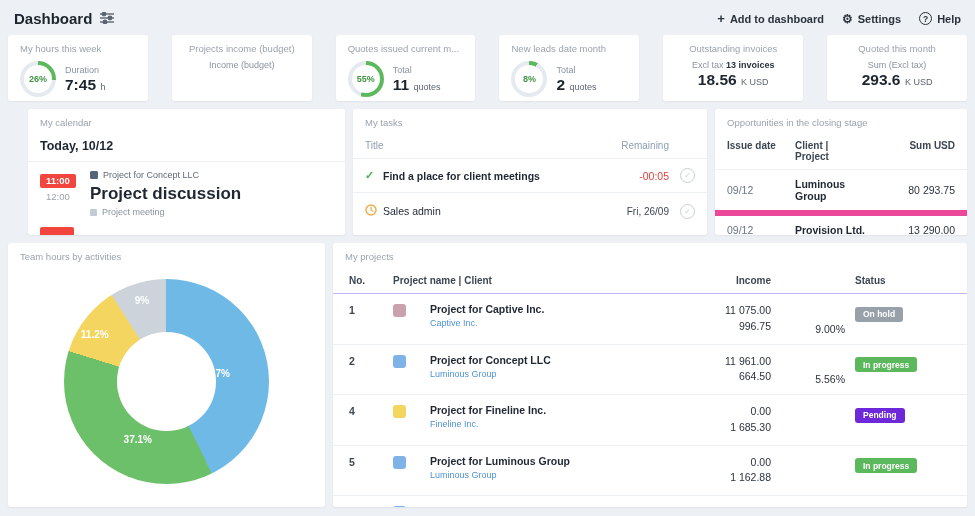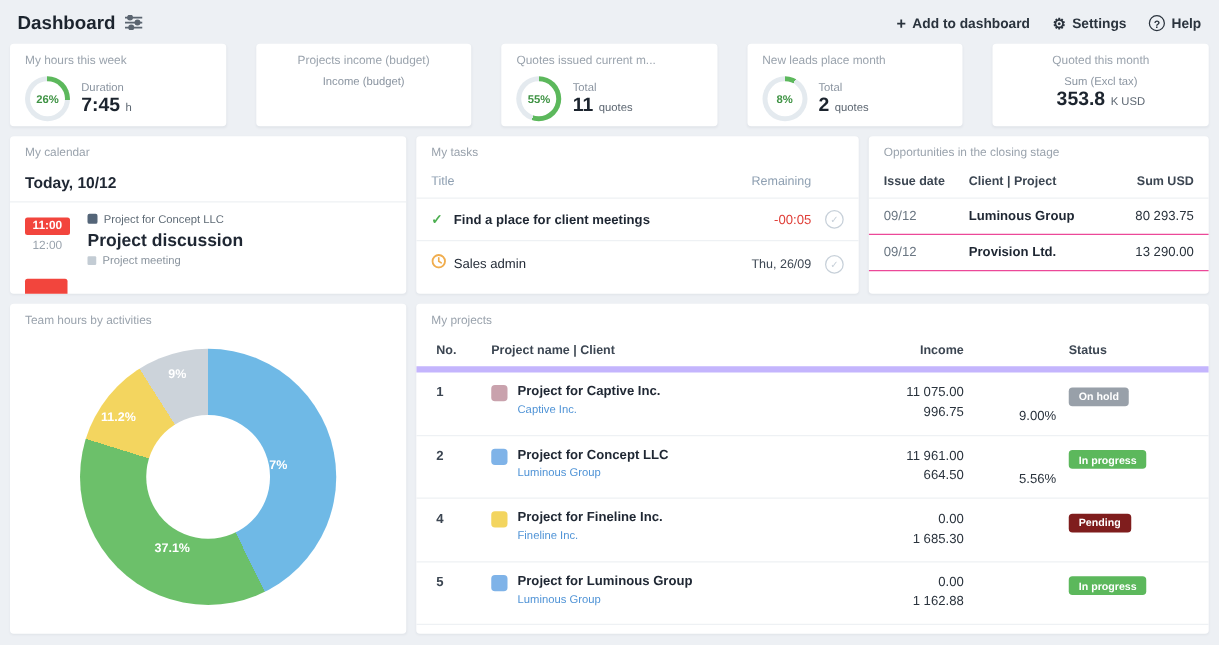--- a/index.html
+++ b/index.html
@@ -32,73 +32,73 @@
   .ring { width:36px; height:36px; border-radius:50%; position:relative; display:flex; align-items:center; justify-content:center; flex:0 0 36px; }
   .ring::after { content:""; position:absolute; inset:4px; background:#fff; border-radius:50%; }
   .ring-label { position:relative; z-index:1; font-size:9px; font-weight:bold; color:#3f9344; }
   .kpi-label { font-size:9px; color:#8a94a0; margin-bottom:1px; }
   .kpi-value .big { font-size:15.5px; font-weight:bold; color:#1c242e;margin-top:12px; }
   .kpi-value .unit { font-size:9px; color:#5b6570; }
   .kpi-card.center { text-align:center; }
   .kpi-card.center .kpi-label { margin-top:1px; }
   .kpi-label .bold-part { color:#2a333d; font-weight:bold; }
   
-  .mid-row { display:flex; gap:8px; padding:0 8px; margin-top:8px; }
+  .mid-row { display:flex; gap:8px; padding:0 8px; margin-top:8px;margin-left:20px; }
   .mid-row .card { height:126px; }
   .cal-panel { width:317px; flex:none; }
   .tasks-panel { width:354px; flex:none; }
   .opp-panel { flex:1; }
   .cal-date { font-size:12.5px; font-weight:bold; padding:6px 12px 8px 12px; border-bottom:1px solid #eef1f4; }
   .cal-event { display:flex; gap:10px; padding:8px 12px 0 12px; }
   .time-col { width:40px; flex:none; text-align:left; }
   .time-badge { display:inline-block; background:#f2453d; color:#fff; font-size:9.5px; font-weight:bold; padding:1.5px 6px; border-radius:2px; }
   .time-end { font-size:9.5px; color:#9aa3ad; margin:3px 0 0 6px; }
   .ev-line1 { display:flex; align-items:center; gap:5px; font-size:9px; color:#5f6b76; }
   .sq-icon { width:8px; height:8px; border-radius:1.5px; background:#546578; flex:none; }
-  .ev-title { font-size:14px; font-weight:bold; margin:4px 0 3px 0; }
+  .ev-title { font-size:17px; font-weight:bold; margin:4px 0 3px 0; }
   .ev-line3 { display:flex; align-items:center; gap:5px; font-size:9px; color:#8a949e; }
   .sq-icon-sm { width:7px; height:7px; border-radius:1px; background:#c3ccd4; flex:none; }
   .cal-partial { margin:10px 0 0 12px; }
   .partial-badge { display:block; width:34px; height:14px; background:#f2453d; border-radius:2px; }
   
   .tasks-head { display:grid; grid-template-columns:1fr 70px 26px; padding:7px 12px; border-bottom:1px solid #eef1f4; font-size:10px; color:#8fa0b2; }
   .tasks-head .col-remaining { text-align:right; }
   .task-row { display:grid; grid-template-columns:18px 1fr 70px 26px; align-items:center; padding:9px 12px; border-bottom:1px solid #eef1f4; }
   .task-row:last-child { border-bottom:none; }
   .task-check { color:#4caf50; font-size:11px; font-weight:bold; }
   .task-name { font-size:10.5px; font-weight:bold; color:#1f2733; }
   .task-name.normal { font-weight:normal; }
   .task-remaining { font-size:10.5px; color:#e0403a; text-align:right; }
   .task-due { font-size:10px; color:#3c4652; text-align:right; }
   .check-circle { width:15px; height:15px; border:1.5px solid #c7d0d9; border-radius:50%; display:flex; align-items:center; justify-content:center; font-size:8px; color:#c7d0d9; justify-self:end; cursor:pointer; }
   
   .opp-head { display:grid; grid-template-columns:68px 1fr 90px; padding:7px 12px; border-bottom:1px solid #eef1f4; font-size:10px; font-weight:bold; color:#3c4652; }
   .opp-head .col-sum { text-align:right; }
-  .opp-row { display:grid; grid-template-columns:68px 1fr 90px; align-items:center; padding:8px 12px; border-bottom:1px solid #ec4899; }
+  .opp-row { display:grid; grid-template-columns:68px 1fr 90px; align-items:center; padding:8px 12px; border-bottom:6px solid #ec4899; }
   .opp-date { font-size:10.5px; color:#6a7682; }
   .opp-client { font-size:10.5px; font-weight:bold; }
   .opp-sum { font-size:10.5px; text-align:right; color:#2a333d; }
   
   .bottom-row { display:flex; gap:8px; padding:0 8px; margin-top:8px; height:264px; }
   .bottom-row .card { height:100%; }
   .hours-panel { width:317px; flex:none; }
   .projects-panel { flex:1; }
   .donut-wrap { width:205px; height:205px; margin:12px auto 0 auto; position:relative; border-radius:50%; }
   .donut-wrap::after { content:""; position:absolute; inset:26%; background:#fff; border-radius:50%; }
   .donut-label { position:absolute; transform:translate(-50%,-50%); font-size:10px; font-weight:bold; color:#fff; z-index:1; }
   .dl-0 { left:74%; top:46%; }
   .dl-1 { left:36%; top:78%; }
   .dl-2 { left:15%; top:27%; }
   .dl-3 { left:38%; top:10%; }
   
-  .proj-head { display:grid; grid-template-columns:34px 1fr 112px 64px 100px; gap:0 10px; padding:8px 12px 7px 16px; border-bottom:5px solid #c4b5fd; font-size:10px; font-weight:bold; color:#3c4652; }
+  .proj-head { display:grid; grid-template-columns:34px 1fr 112px 64px 100px; gap:0 10px; padding:8px 12px 7px 16px; border-bottom:1px solid #c4b5fd; font-size:10px; font-weight:bold; color:#3c4652; }
   .proj-head .col-income { text-align:right; }
   .proj-row { display:grid; grid-template-columns:34px 1fr 112px 64px 100px; gap:0 10px; padding:9px 12px 9px 16px; border-bottom:1px solid #eef1f4; align-items:start; }
   .proj-no { font-size:10.5px; font-weight:bold; color:#3c4652; padding-top:1px; }
-  .proj-name-cell { display:flex; gap:8px; align-items:flex-start; }
+  .proj-name-cell { display:flex; gap:24px; align-items:flex-start; }
   .proj-icon { width:13px; height:13px; border-radius:3px; flex:none; margin-top:1px; }
   .proj-name { font-size:10.5px; font-weight:bold; color:#1f2733; }
   .proj-client { font-size:9px; color:#4f93d6; margin-top:3px; cursor:pointer; }
   .proj-income { text-align:right; font-size:10.5px; color:#2a333d; line-height:1.5; }
   .proj-pct { text-align:right; font-size:10.5px; color:#2a333d; align-self:end; }
   .badge { display:inline-block; font-size:8.5px; font-weight:bold; color:#fff; padding:2.5px 8px; border-radius:3px; white-space:nowrap; }
 </style>
 </head>
 <body>
 
@@ -165,40 +165,49 @@
       <div class="kpi-text">
         <div class="kpi-label">Total</div>
         <div class="kpi-value">
           <span class="big">11</span> <span class="unit">quotes</span>
         </div>
       </div>
     </div>
   </div>
 
   <div class="card kpi-card">
-    <div class="panel-title">New leads place month</div>
+    <div class="panel-title">New leads date month</div>
     <div class="kpi-body">
       <div class="ring" style="background: conic-gradient(rgb(92, 184, 92) 8%, rgb(228, 234, 239) 0deg);">
         <span class="ring-label">8%</span>
       </div>
       <div class="kpi-text">
         <div class="kpi-label">Total</div>
         <div class="kpi-value">
           <span class="big">2</span> <span class="unit">quotes</span>
         </div>
       </div>
     </div>
   </div>
 
+  <div class="card kpi-card center">
+    <div class="panel-title">Outstanding invoices</div>
+    <div class="kpi-label">
+      <span>Excl tax</span> <span class="bold-part">13 invoices</span>
+    </div>
+    <div class="kpi-value">
+      <span class="big">18.56</span> <span class="unit">K USD</span>
+    </div>
+  </div>
 
   <div class="card kpi-card center">
     <div class="panel-title">Quoted this month</div>
     <div class="kpi-label">Sum (Excl tax)</div>
     <div class="kpi-value">
-      <span class="big">353.8</span> <span class="unit">K USD</span>
+      <span class="big">293.6</span> <span class="unit">K USD</span>
     </div>
   </div>
 
 </div>
 
 <div class="mid-row">
 
   <div class="card cal-panel">
     <div class="panel-title">My calendar</div>
     <div class="cal-date">Today, 10/12</div>
@@ -238,21 +247,21 @@
       <span class="check-circle">✓</span>
     </div>
     <div class="task-row">
       <span>
         <svg width="12" height="12" viewBox="0 0 12 12">
             <circle cx="6" cy="6" r="5" fill="none" stroke="#f0ad4e" stroke-width="1.5"></circle>
             <path d="M6 3.2 L6 6 L8 7.3" fill="none" stroke="#f0ad4e" stroke-width="1.3" stroke-linecap="round"></path>
           </svg>
       </span>
       <span class="task-name normal">Sales admin</span>
-      <span class="task-due">Thu, 26/09</span>
+      <span class="task-due">Fri, 26/09</span>
       <span class="check-circle">✓</span>
     </div>
   </div>
 
   <div class="card opp-panel">
     <div class="panel-title">Opportunities in the closing stage</div>
     <div class="opp-head">
       <span>Issue date</span>
       <span>Client | Project</span>
       <span class="col-sum">Sum USD</span>
@@ -334,21 +343,21 @@
         <div>
           <div class="proj-name">Project for Fineline Inc.</div>
           <div class="proj-client">Fineline Inc.</div>
         </div>
       </div>
       <div class="proj-income">
         <div>0.00</div>
         <div>1 685.30</div>
       </div>
       <span class="proj-pct"></span>
-      <span><span class="badge" style="background: #7f1d1d;">Pending</span></span>
+      <span><span class="badge" style="background: #6d28d9;">Pending</span></span>
     </div>
 
     <div class="proj-row">
       <span class="proj-no">5</span>
       <div class="proj-name-cell">
         <span class="proj-icon" style="background: rgb(127, 179, 232);"></span>
         <div>
           <div class="proj-name">Project for Luminous Group</div>
           <div class="proj-client">Luminous Group</div>
         </div>

